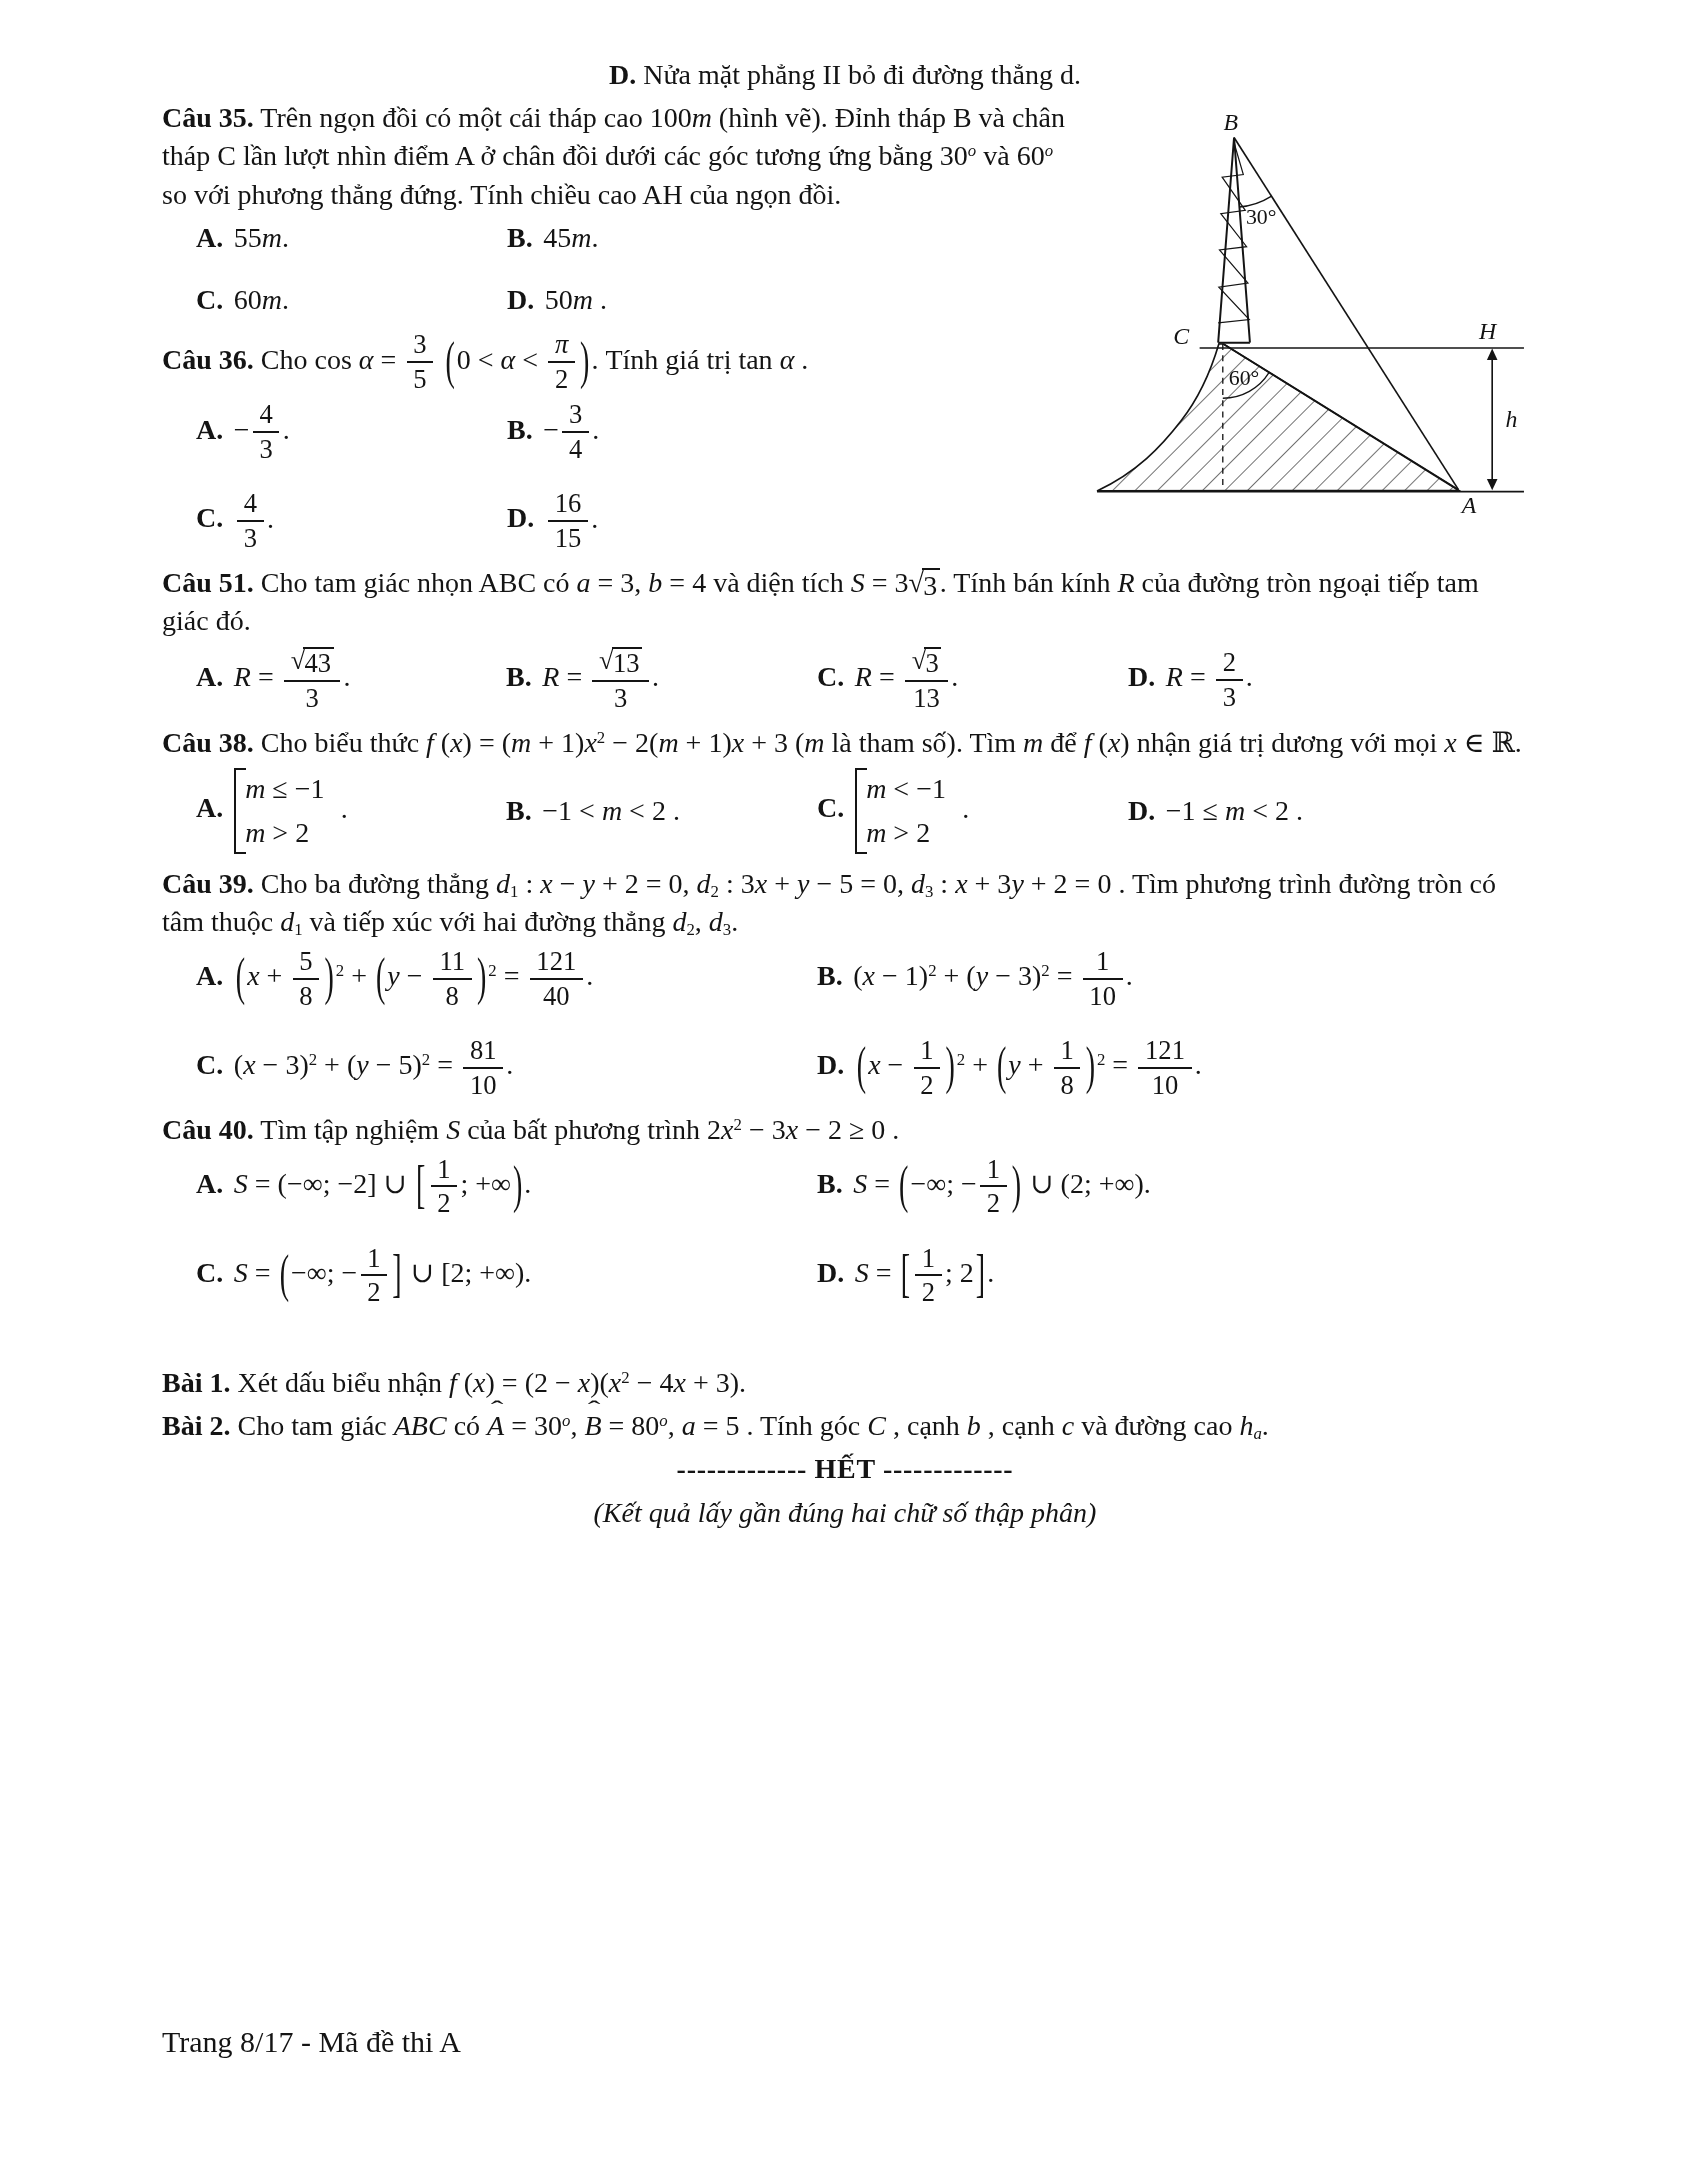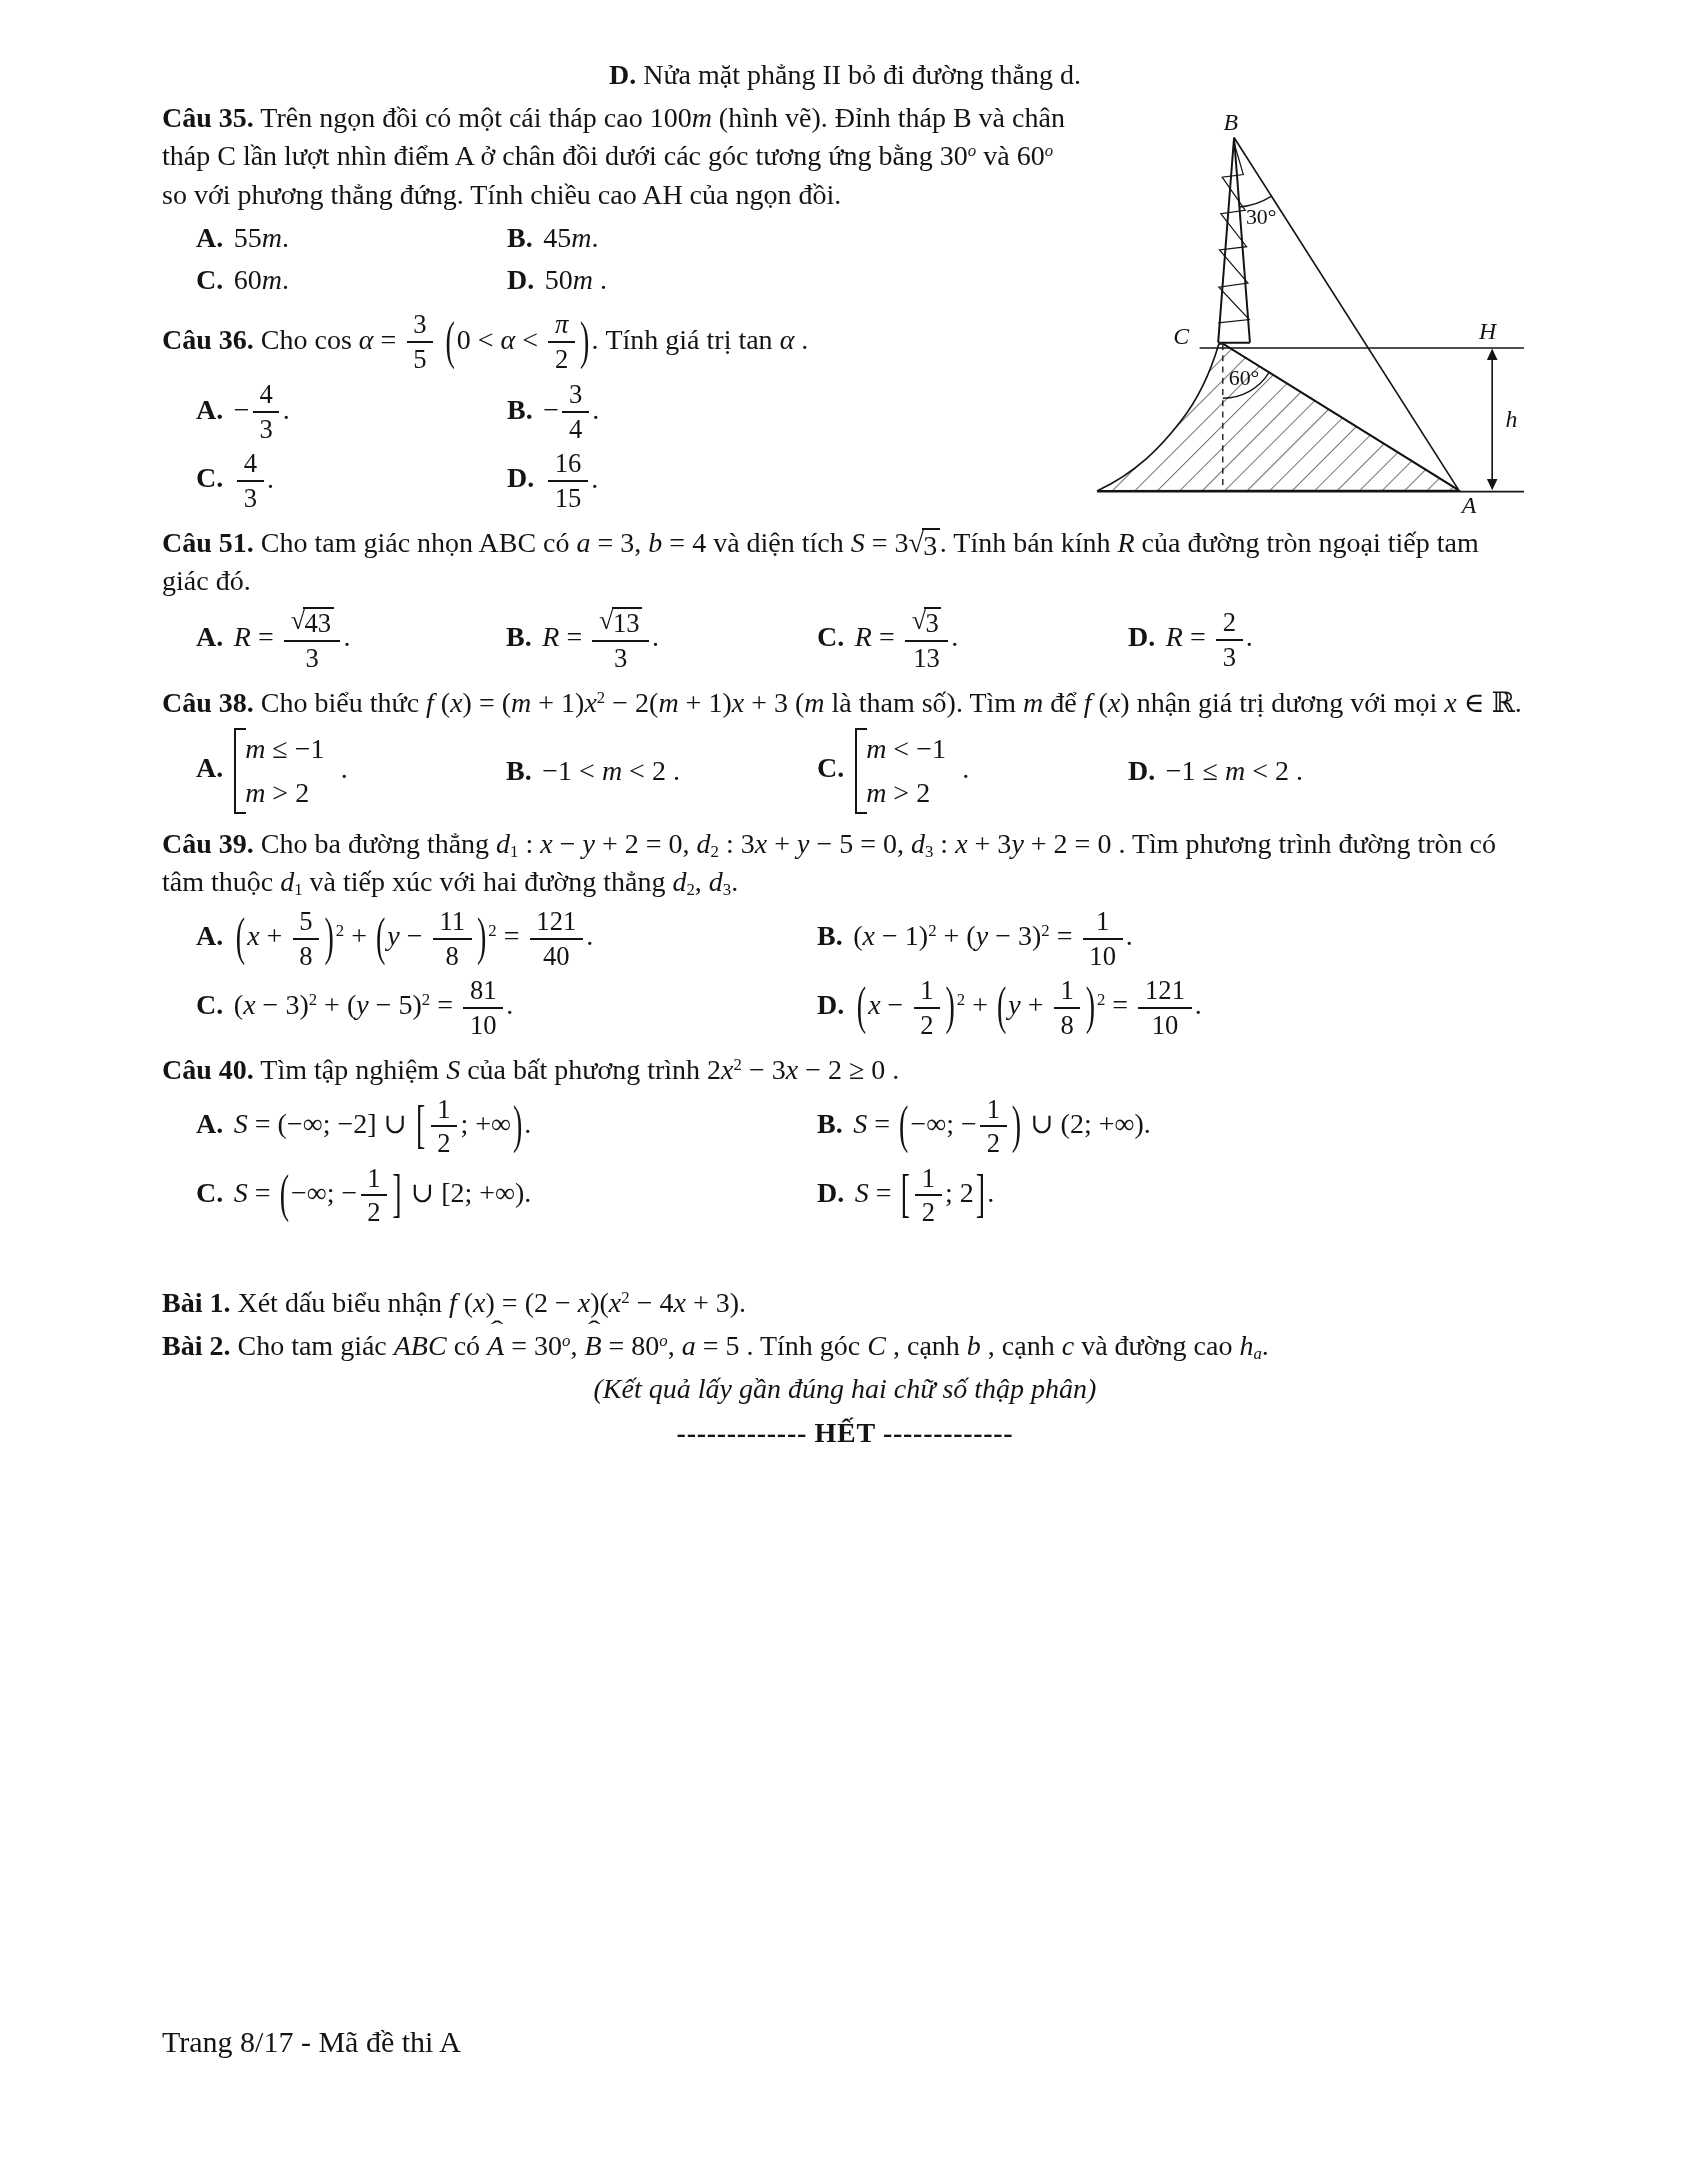--- a/index.html
+++ b/index.html
@@ -5,21 +5,21 @@
   html,body{margin:0;padding:0;background:#e9e9e9;}
   .page{position:relative;width:1687px;height:2183px;background:#ffffff;color:#141414;
         font-family:"Liberation Serif","DejaVu Serif","DejaVu Sans",serif;
         font-size:28px;line-height:1.36;box-sizing:border-box;
         padding:56px 159px 0 162px;overflow:hidden;}
   p.line{margin:0 0 5.3px;}
   .indent1{margin-left:34px;text-align:center;}
   .stem{margin:1.3px 0 2.6px;}
   .question{margin:0 0 4px;}
   .narrow{padding-right:463px;}
-  .ans{display:grid;justify-items:start;align-items:center;margin:2.6px 0 10.6px 34px;row-gap:4px;}
+  .ans{display:grid;justify-items:start;align-items:center;margin:2.6px 0 10.6px 34px;row-gap:24px;}
   .g2{grid-template-columns:311px auto;}
   .g4{grid-template-columns:310px 311px 311px auto;}
   .g2w{grid-template-columns:621px auto;}
   .ans-item{white-space:nowrap;}
   .ans-label{font-weight:bold;padding-right:10.6px;}
   .bold{font-weight:bold;}
   .it{font-style:italic;}
   sup{font-size:0.6em;line-height:0;vertical-align:0.55em;}
   sub{font-size:0.6em;line-height:0;vertical-align:-0.25em;}
   .frac{display:inline-flex;flex-direction:column;text-align:center;vertical-align:middle;
@@ -225,21 +225,21 @@
               <span class="fr-n">1</span>
               <span class="fr-d">2</span>
             </span><span>; 2</span><span class="bigp">]</span><span>.</span></div>
         </div>
       </div>
     </div>
 
   <div class="part2">
     <p class="line"><span class="bold">Bài 1.</span><span> Xét dấu biểu nhận </span><span class="it">f</span><span> (</span><span class="it">x</span><span>) = (2 − </span><span class="it">x</span><span>)(</span><span class="it">x</span><sup>2</sup><span> − 4</span><span class="it">x</span><span> + 3).</span></p>
     <p class="line"><span class="bold">Bài 2.</span><span> Cho tam giác </span><span class="it">ABC</span><span> có </span><span class="hat"><span class="it">A</span><span class="hatmark">ˆ</span></span><span> = 30</span><sup><span class="it">o</span></sup><span>, </span><span class="hat"><span class="it">B</span><span class="hatmark">ˆ</span></span><span> = 80</span><sup><span class="it">o</span></sup><span>, </span><span class="it">a</span><span> = 5 . Tính góc </span><span class="it">C</span><span> , cạnh </span><span class="it">b</span><span> , cạnh </span><span class="it">c</span><span> và đường cao </span><span class="it">h</span><sub><span class="it">a</span></sub><span>.</span></p>
+    <p class="line center het"><span class="bold">------------- HẾT -------------</span></p>
     <p class="line center note"><span class="it">(Kết quả lấy gần đúng hai chữ số thập phân)</span></p>
-    <p class="line center het"><span class="bold">------------- HẾT -------------</span></p>
   </div>
 
   <div class="footer">
     <span>Trang 8/17 - Mã đề thi A</span>
   </div>
 </div>
 
 
 </body></html>

